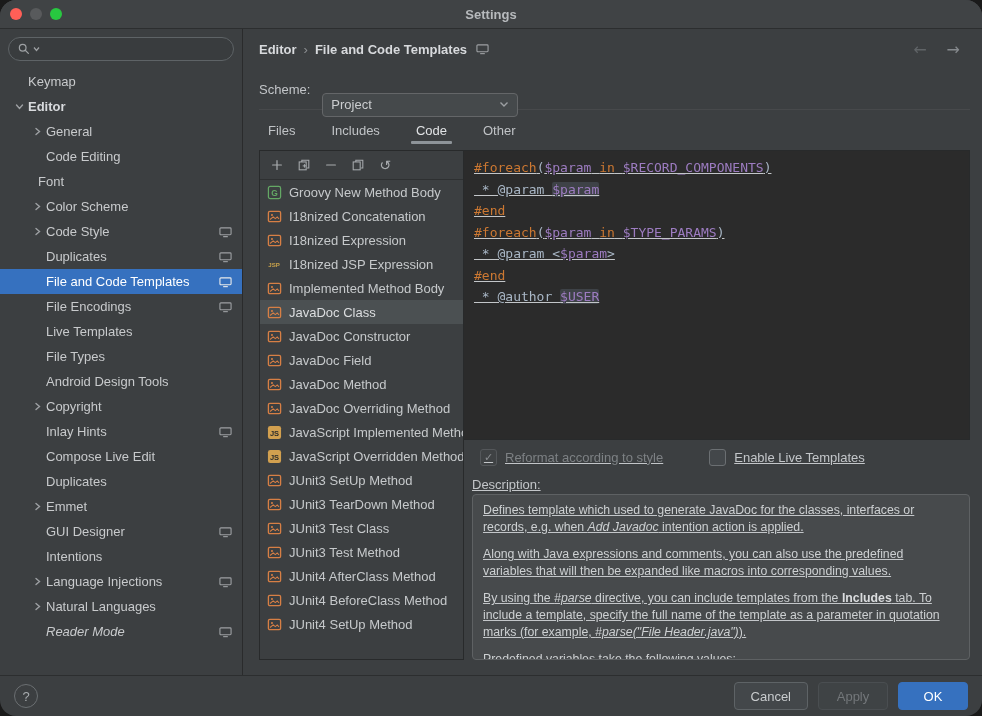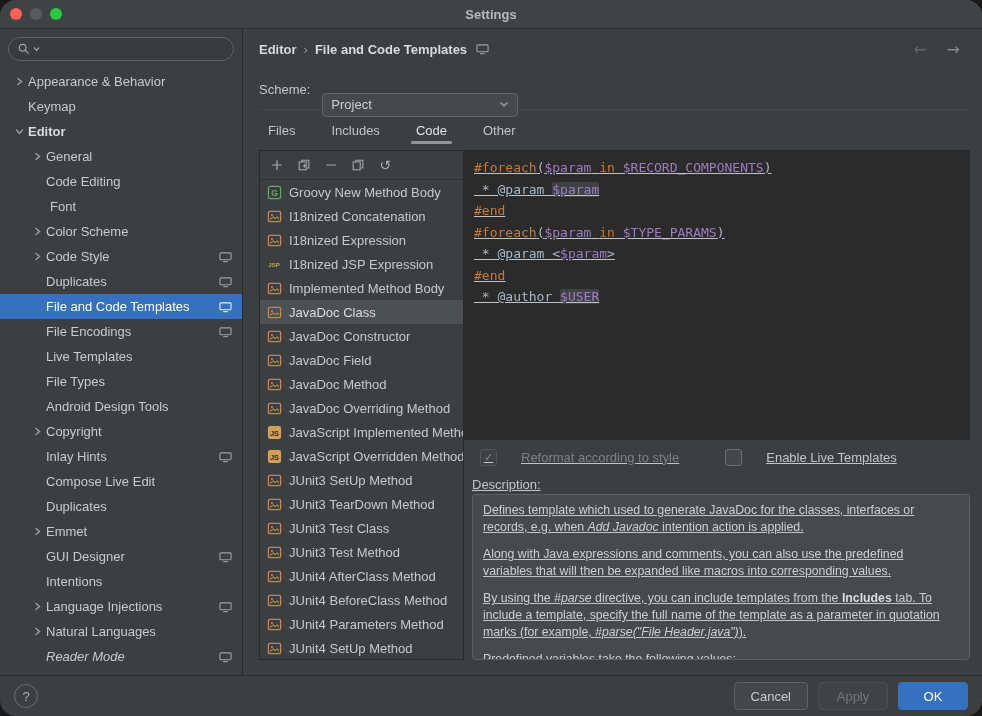--- a/index.html
+++ b/index.html
@@ -72,21 +72,21 @@
   .tok-kw{color:var(--code-kw,#cc7832);}
   .tok-var{color:var(--code-var,#9d7cc1);}
   .tok-varhl{color:var(--code-var,#9d7cc1);background:#3e4247;border-radius:2px;}
   .tok-pl{color:var(--code-text,#a9b7c6);}
   .options-row{height:34px;flex:0 0 34px;display:flex;align-items:center;gap:46px;padding-left:16px;}
   .checkbox{display:flex;align-items:center;gap:8px;cursor:default;}
   .cb-box{width:15px;height:15px;border:1px solid #6b6f72;border-radius:3px;background:#43474a;
     display:flex;align-items:center;justify-content:center;font-size:11px;line-height:1;color:#d0d3d5;}
   .checkbox.disabled .cb-box{border-color:#54575a;background:#3f4244;color:#8a8d90;}
   .checkbox.disabled .cb-label{color:#7d8184;}
-  .cb-label{color:#c3c6c9;margin-left:16px;}
+  .cb-label{color:#c3c6c9;}
   .desc-label{height:20px;flex:0 0 20px;color:#c3c6c9;margin-left:8px;display:flex;align-items:center;}
   .desc-box{flex:1;margin-left:8px;background:#474a4c;border:1px solid #5e6163;border-radius:4px;
     padding:7px 10px;overflow:hidden;color:#cdd0d2;font-size:12.3px;line-height:17px;}
   .desc-p{margin:0 12px 10px 0;}
   
   .footer{height:40px;flex:0 0 40px;border-top:1px solid #2c2e2f;display:flex;align-items:center;padding:0 14px;gap:10px;}
   .help-btn{width:22px;height:22px;border-radius:50%;border:1px solid #6b6f72;color:#a7abae;
     display:flex;align-items:center;justify-content:center;font-size:13px;cursor:default;}
   .footer-spacer{flex:1;}
   .btn{height:26px;border-radius:4px;display:flex;align-items:center;justify-content:center;
@@ -123,52 +123,44 @@
           <span class="icon">
               <svg width="7" height="6" viewBox="0 0 7 6">
                 <path d="M1 1.5L3.5 4.5 6 1.5" fill="none" stroke="#9da0a3" stroke-width="1.2"></path>
               </svg>
             </span>
           <input value="" style="">
         </div>
       </div>
       <div class="tree" id="tree">
           <div class="tree-row" style="padding-left: 10px;">
+            <span class="chev"></span>
+            <span class="tree-label">Keymap</span>
+          </div>
+          <div class="tree-row bold" style="padding-left: 10px;">
+            <span class="chev">
+              <svg width="9" height="9" viewBox="0 0 9 9">
+                <path d="M1.5 3L4.5 6.5 7.5 3" fill="none" stroke="#9DA0A3" stroke-width="1.4" stroke-linecap="round"></path>
+              </svg>
+            </span>
+            <span class="tree-label">Editor</span>
+          </div>
+          <div class="tree-row" style="padding-left: 28px;">
             <span class="chev">
               <svg width="9" height="9" viewBox="0 0 9 9">
                 <path d="M3 1.5L6.5 4.5 3 7.5" fill="none" stroke="#9DA0A3" stroke-width="1.4" stroke-linecap="round"></path>
               </svg>
             </span>
-            <span class="tree-label">Appearance &amp; Behavior</span>
-          </div>
-          <div class="tree-row" style="padding-left: 10px;">
-            <span class="chev"></span>
-            <span class="tree-label">Keymap</span>
-          </div>
-          <div class="tree-row bold" style="padding-left: 10px;">
-            <span class="chev">
-              <svg width="9" height="9" viewBox="0 0 9 9">
-                <path d="M1.5 3L4.5 6.5 7.5 3" fill="none" stroke="#9DA0A3" stroke-width="1.4" stroke-linecap="round"></path>
-              </svg>
-            </span>
-            <span class="tree-label">Editor</span>
-          </div>
-          <div class="tree-row" style="padding-left: 28px;">
-            <span class="chev">
-              <svg width="9" height="9" viewBox="0 0 9 9">
-                <path d="M3 1.5L6.5 4.5 3 7.5" fill="none" stroke="#9DA0A3" stroke-width="1.4" stroke-linecap="round"></path>
-              </svg>
-            </span>
             <span class="tree-label">General</span>
           </div>
           <div class="tree-row" style="padding-left: 28px;">
             <span class="chev"></span>
             <span class="tree-label">Code Editing</span>
           </div>
-          <div class="tree-row" style="padding-left: 32px;">
+          <div class="tree-row" style="padding-left: 20px;">
             <span class="chev"></span>
             <span class="tree-label">Font</span>
           </div>
           <div class="tree-row" style="padding-left: 28px;">
             <span class="chev">
               <svg width="9" height="9" viewBox="0 0 9 9">
                 <path d="M3 1.5L6.5 4.5 3 7.5" fill="none" stroke="#9DA0A3" stroke-width="1.4" stroke-linecap="round"></path>
               </svg>
             </span>
             <span class="tree-label">Color Scheme</span>
@@ -556,30 +548,20 @@
                 <span>JUnit4 BeforeClass Method</span>
               </div>
               <div class="list-row">
                 <span class="icon">
                   <svg width="15" height="15" viewBox="0 0 16 16">
                     <rect x="1.5" y="2.5" width="13" height="11" rx="1.5" fill="none" stroke="var(--template-orange)" stroke-width="1.4"></rect>
                     <circle cx="5.3" cy="6.3" r="1.1" fill="var(--template-orange)"></circle>
                     <path d="M3.2 11.2l3.4-2.8 2.3 1.8 2-1.7 1.9 2.1" fill="none" stroke="var(--template-orange)" stroke-width="1.1"></path>
                   </svg>
                 </span>
-                <span>JUnit4 Parameters Method</span>
-              </div>
-              <div class="list-row">
-                <span class="icon">
-                  <svg width="15" height="15" viewBox="0 0 16 16">
-                    <rect x="1.5" y="2.5" width="13" height="11" rx="1.5" fill="none" stroke="var(--template-orange)" stroke-width="1.4"></rect>
-                    <circle cx="5.3" cy="6.3" r="1.1" fill="var(--template-orange)"></circle>
-                    <path d="M3.2 11.2l3.4-2.8 2.3 1.8 2-1.7 1.9 2.1" fill="none" stroke="var(--template-orange)" stroke-width="1.1"></path>
-                  </svg>
-                </span>
                 <span>JUnit4 SetUp Method</span>
               </div>
             </div>
         </div>
 
         <div class="right-panel">
           <div class="editor" id="editor">
               <div class="code-line"><span class="tok-kw">#foreach</span><span class="tok-pl">(</span><span class="tok-var">$param</span><span class="tok-pl"> </span><span class="tok-kw">in</span><span class="tok-pl"> </span><span class="tok-var">$RECORD_COMPONENTS</span><span class="tok-pl">)</span></div>
               <div class="code-line"><span class="tok-pl"> * @param </span><span class="tok-varhl">$param</span></div>
               <div class="code-line"><span class="tok-kw">#end</span></div>

